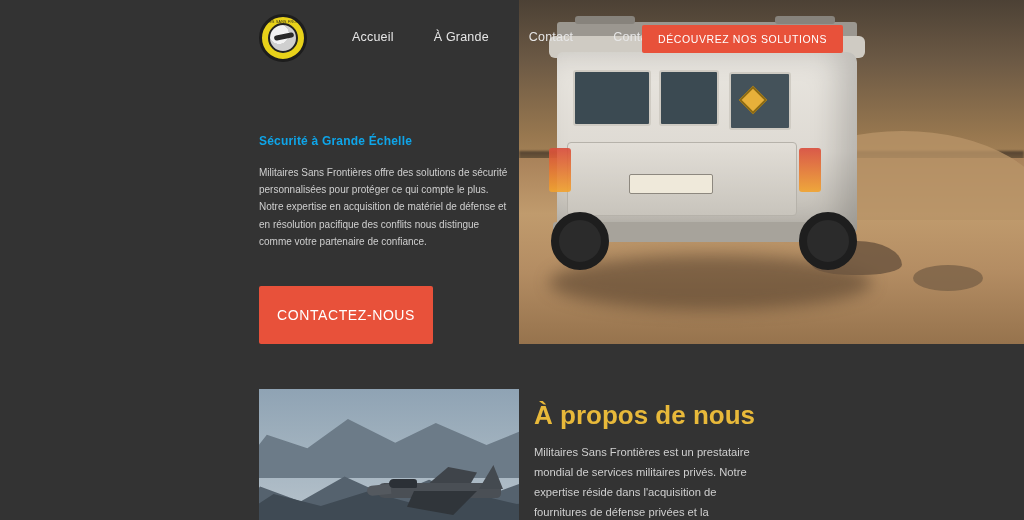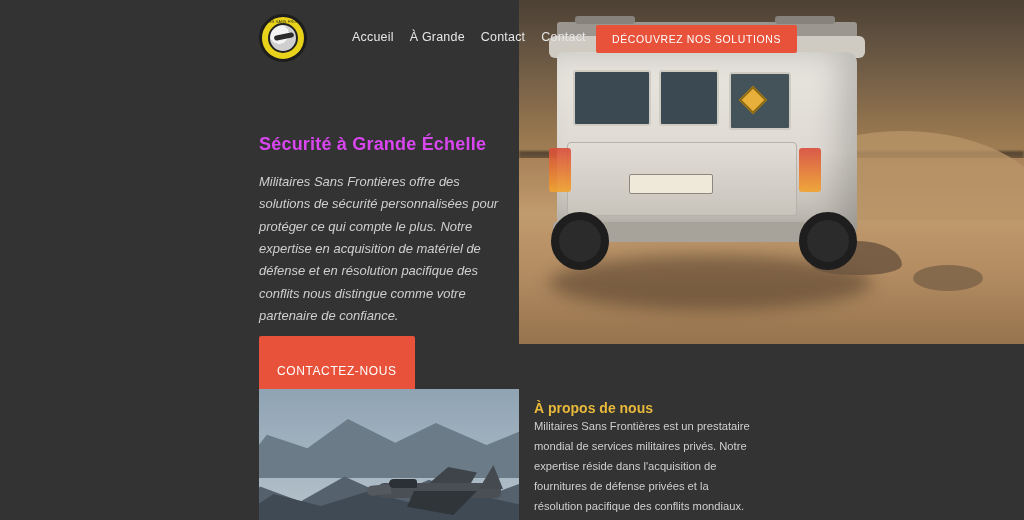--- a/index.html
+++ b/index.html
@@ -225,74 +225,73 @@
     font-size: 3.5px;
     color: #1d1d1d;
     letter-spacing: .3px;
     white-space: nowrap;
   }
   .nav-links {
     position: absolute;
     left: 352px;
     top: 30px;
     display: flex;
-    gap: 16px;
+    gap: 40px;
     align-items: flex-start;
   }
   .nav-links a {
     color: #e6e6e6;
     font-size: 12.5px;
     text-decoration: none;
     letter-spacing: .2px;
   }
   .cta-top {
     position: absolute;
-    left: 596px;
+    left: 642px;
     top: 25px;
     background: #e8513a;
     color: #fff;
     border: none;
     font-size: 10.5px;
     letter-spacing: .6px;
     padding: 8px 16px;
     border-radius: 2px;
     cursor: pointer;
     font-family: "Liberation Sans", sans-serif;
   }
 
   
   .hero-text {
     position: absolute;
     left: 259px;
     top: 134px;
     width: 260px;
   }
   .hero-title {
-    color: #d946ef;
-    font-size: 18px;
+    color: #0ea5e9;
+    font-size: 12px;
     font-weight: bold;
     letter-spacing: .2px;
     margin-bottom: 16px;
   }
   .hero-para {
     color: #cfcfcf;
-    font-size: 13px;
+    font-size: 10px;
     line-height: 1.72;
     width: 252px;
-    font-style: italic;
   }
   .cta-contact {
-    margin-top: 8px;
+    margin-top: 36px;
     display: inline-block;
     background: #e8513a;
     color: #ffffff;
     border: none;
-    font-size: 12px;
+    font-size: 14px;
     letter-spacing: .6px;
-    padding: 28px 18px;
+    padding: 21px 18px;
     border-radius: 2px;
     cursor: pointer;
     font-family: "Liberation Sans", sans-serif;
   }
 
   
   .about-image {
     position: absolute;
     left: 259px;
     top: 389px;
@@ -378,23 +377,23 @@
   }
 
   .about-text {
     position: absolute;
     left: 534px;
     top: 400px;
     width: 240px;
   }
   .about-title {
     color: #e8b93a;
-    font-size: 14px;
+    font-size: 26px;
     font-weight: bold;
-    margin-bottom: 1px;
+    margin-bottom: 12px;
   }
   .about-para {
     color: #cfcfcf;
     font-size: 11.2px;
     line-height: 1.78;
     width: 218px;
   }
 </style>
 </head>
 <body>

